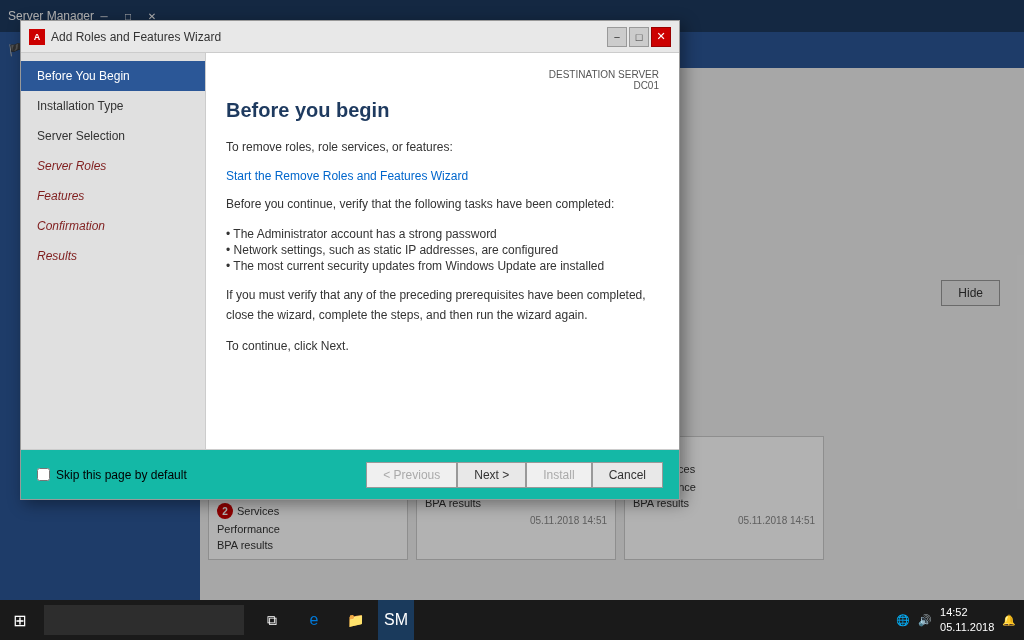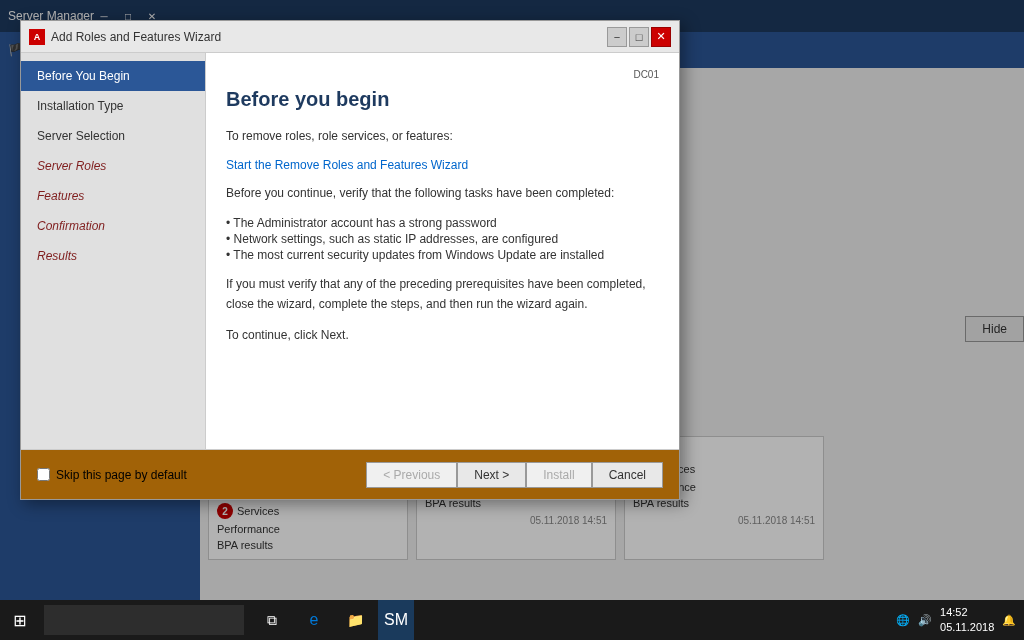--- a/index.html
+++ b/index.html
@@ -333,21 +333,21 @@
 
     .destination-server {
       text-align: right;
       font-size: 10px;
       color: #555;
       margin-bottom: 8px;
     }
 
     .modal-footer {
       height: 50px;
-      background: #a16207;
+      background: #14b8a6;
       border-top: 1px solid #ccc;
       display: flex;
       align-items: center;
       justify-content: space-between;
       padding: 0 16px;
     }
 
     .footer-left {
       display: flex;
       align-items: center;
@@ -448,21 +448,21 @@
           <div class="card-item card-item-badge">
             <span class="badge">2</span>
             <span>Services</span>
           </div>
           <div class="card-item">Performance</div>
           <div class="card-item">BPA results</div>
           <div class="card-date">05.11.2018 14:51</div>
         </div>
       </div>
 
-      <div style="position:absolute; right:0; top:280px;margin-top:36px;">
+      <div style="position:absolute; right:24px; top:280px;">
         <button class="btn">Hide</button>
       </div>
     </div>
   </div>
 </div>
 
 <div class="modal-overlay">
   <div class="modal">
 
     <div class="modal-titlebar">
@@ -485,20 +485,21 @@
         <div class="nav-item">Server Selection</div>
         <div class="nav-item disabled">Server Roles</div>
         <div class="nav-item disabled">Features</div>
         <div class="nav-item disabled">Confirmation</div>
         <div class="nav-item disabled">Results</div>
       </div>
 
       <div class="modal-content">
 
         <div class="destination-server">
+          <div>DESTINATION SERVER</div>
           <div>DC01</div>
         </div>
 
         <h2 class="modal-heading">Before you begin</h2>
 
 
         <div class="modal-section">
           <p class="modal-text">To remove roles, role services, or features:</p>
           <a class="modal-link" href="#">Start the Remove Roles and Features Wizard</a>
         </div>

